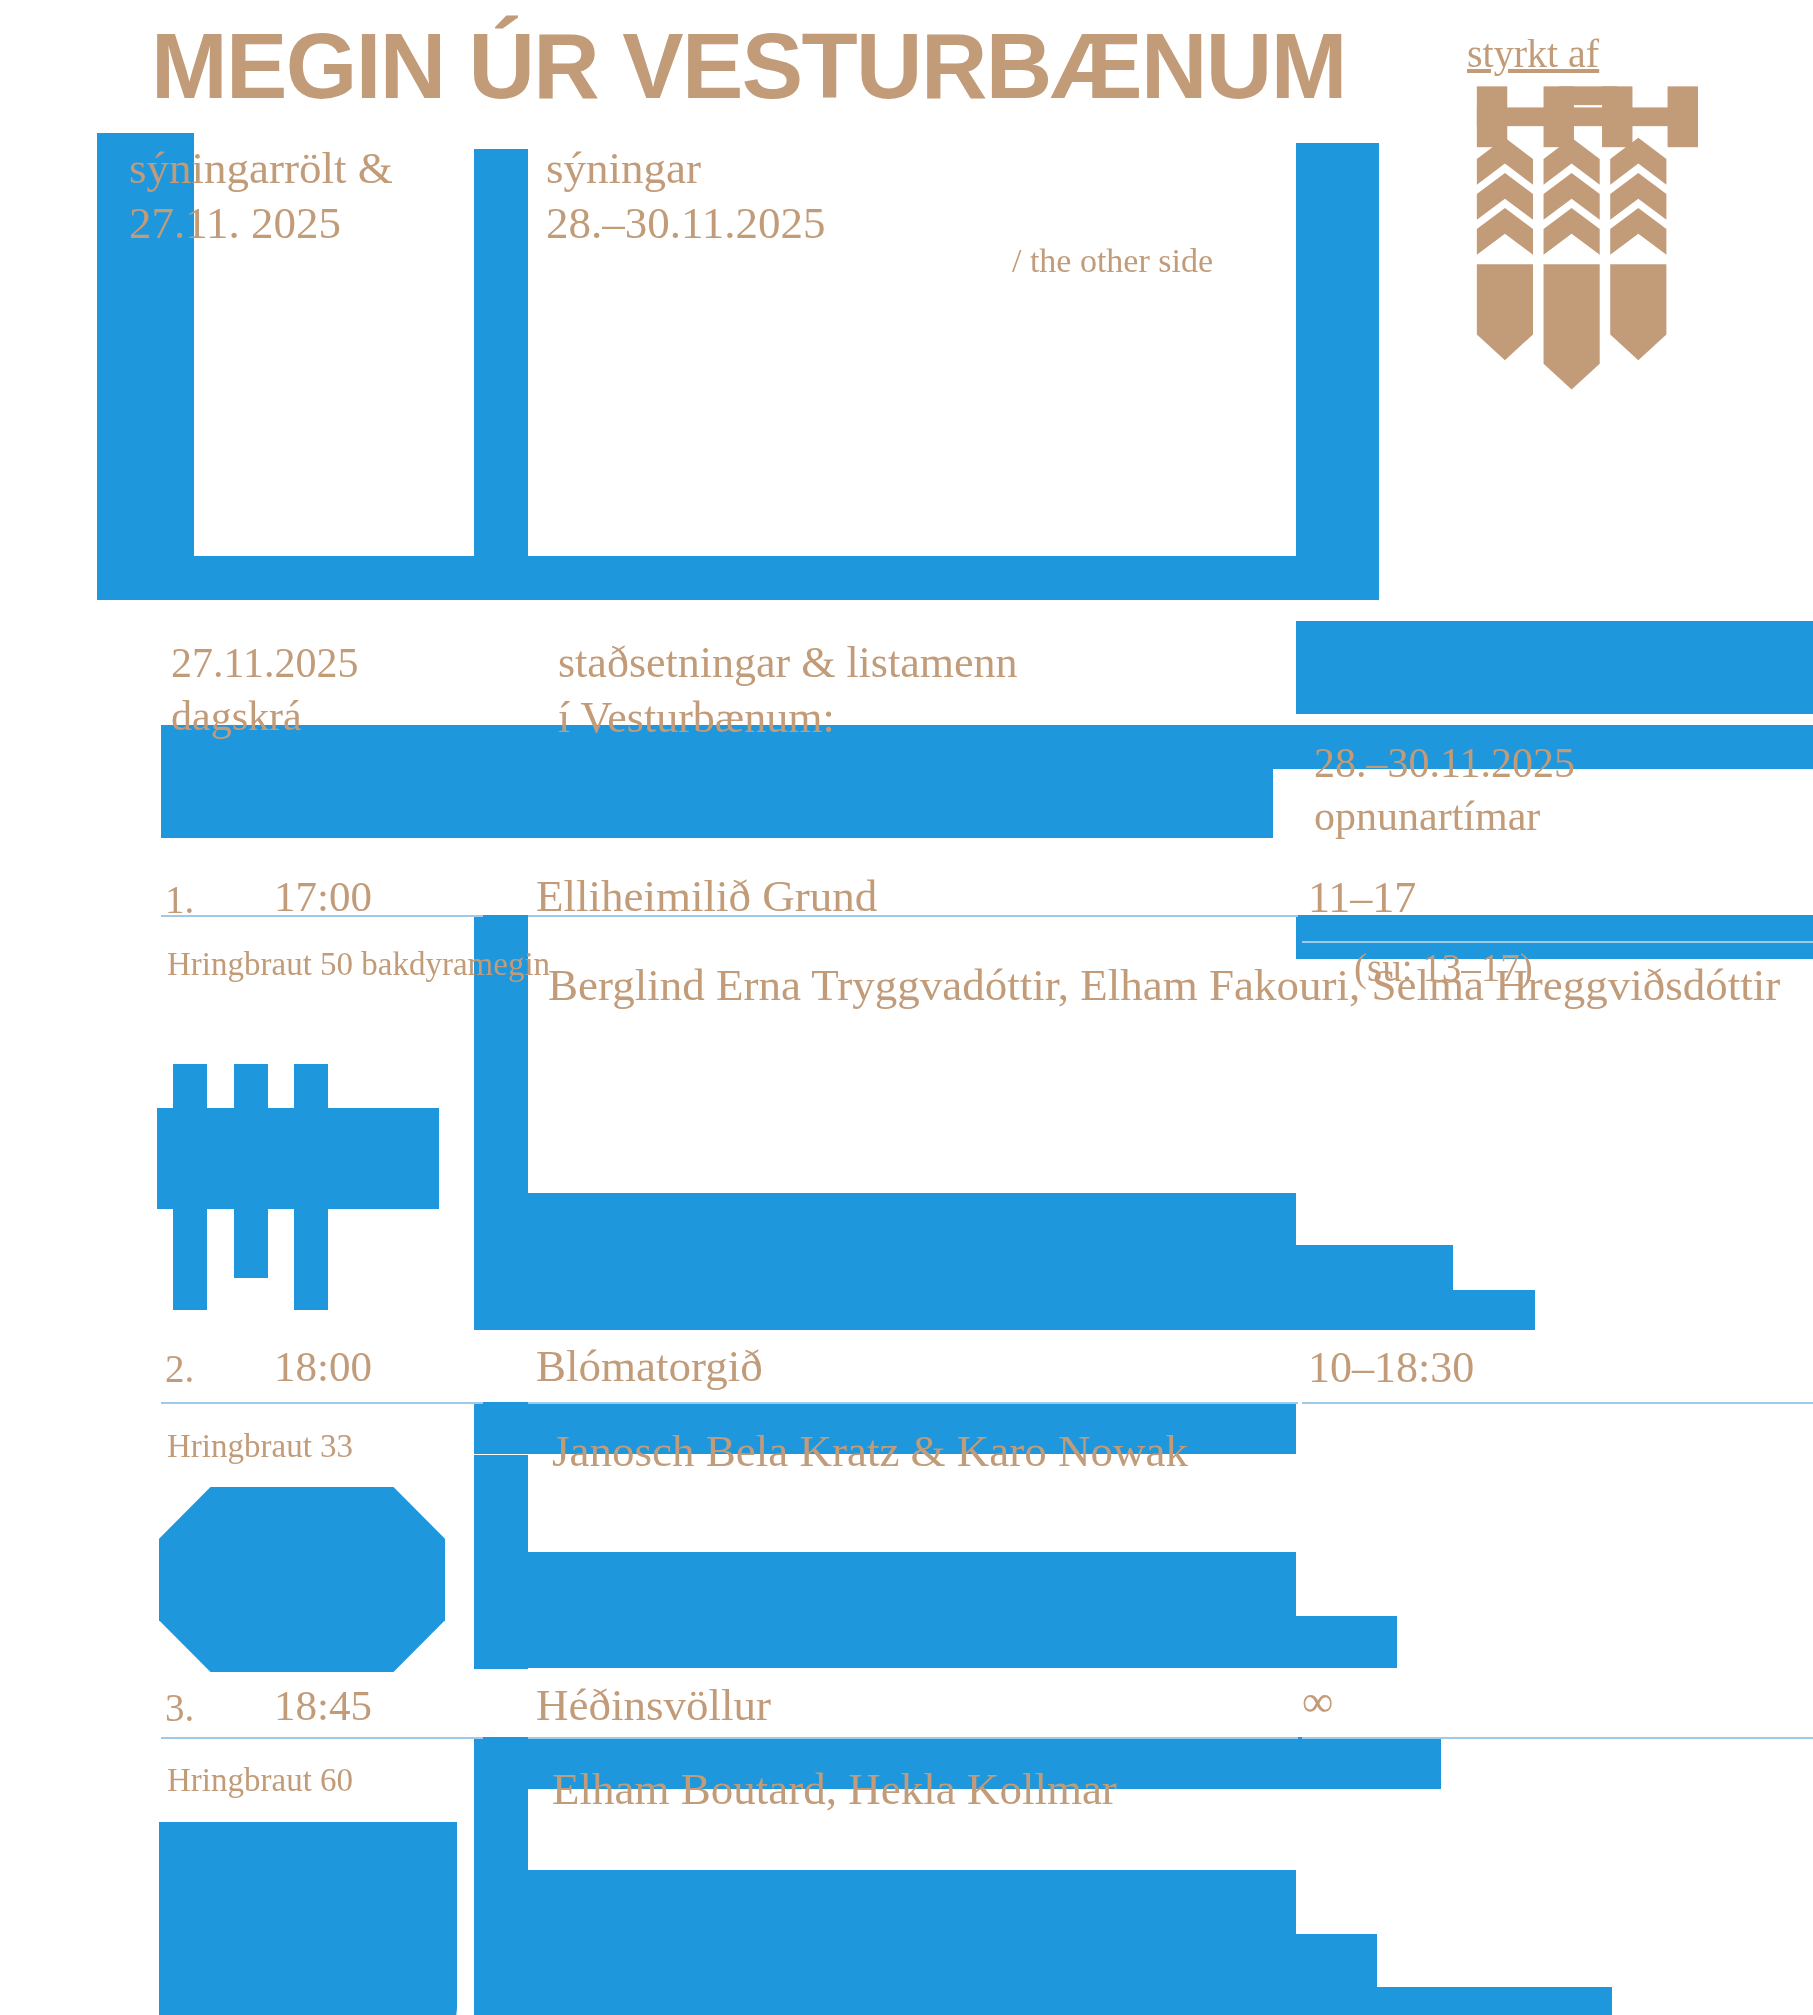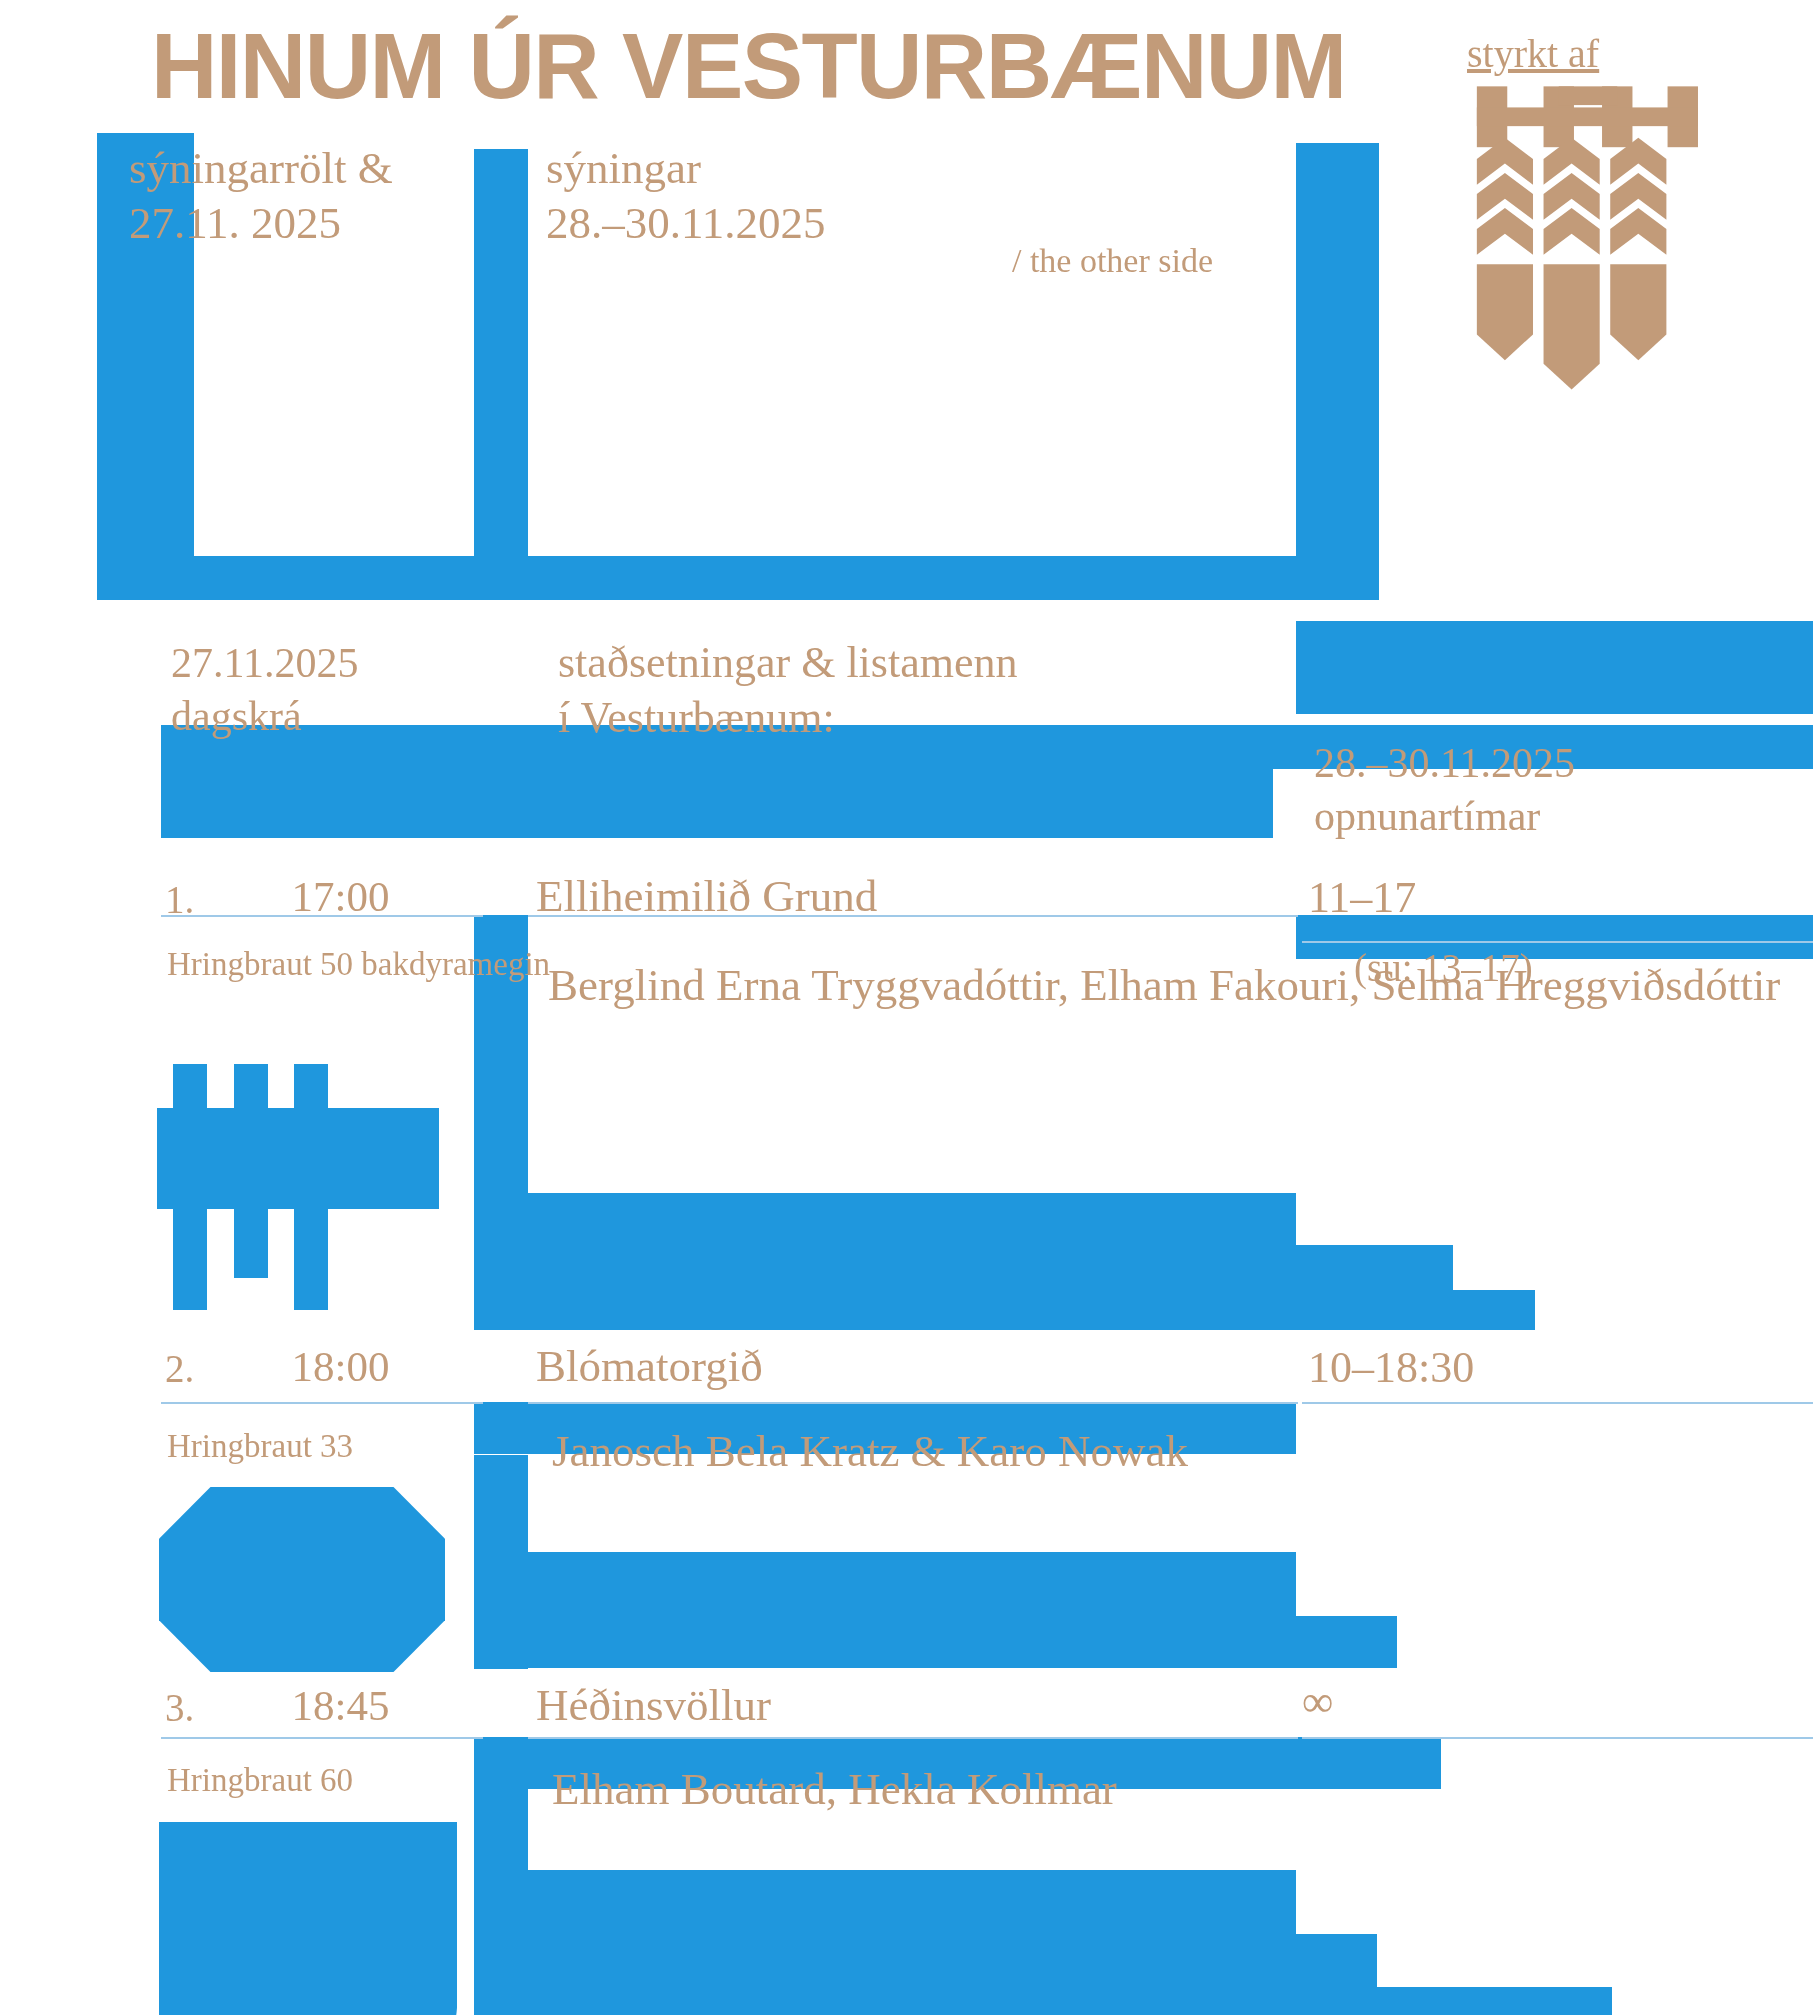--- a/index.html
+++ b/index.html
@@ -55,21 +55,21 @@
   
   #crest { position: absolute; left: 1471px; top: 77px; width: 234px; height: 351px; }
 
   
   #date-1-label { left: 171px; top: 637px; font-size: 42px; line-height: 1.25; }
   #locations-label { left: 558px; top: 635px; font-size: 44px; line-height: 1.25; }
   #date-2-label { left: 1314px; top: 737px; font-size: 42px; line-height: 1.25; }
 
   
   .row-num   { position: absolute; font-size: 39px; }
-  .row-time  { position: absolute; font-size: 43px; text-align: center; width: 133px; }
+  .row-time  { position: absolute; font-size: 43px; text-align: left; width: 133px; }
   .row-place { position: absolute; font-size: 45px; }
   .row-hours { position: absolute; font-size: 44px; }
   .row-hours-sub { position: absolute; font-size: 39px; }
   .row-addr  { position: absolute; font-size: 33px; line-height: 1.2; }
   .row-artists { position: absolute; font-size: 45px; line-height: 1.27; }
   .rule { position: absolute; height: 2px; background: #9fc9e8; }
 </style>
 </head>
 <body>
 
@@ -104,21 +104,21 @@
 <div class="blue" style="left:474px;top:1616px;width:923px;height:52px;"></div>
 <div class="blue" style="left:159px;top:1487px;width:286px;height:185px;clip-path:polygon(18% 0,82% 0,100% 28%,100% 72%,82% 100%,18% 100%,0 72%,0 28%);"></div>
 
 <div class="blue" style="left:474px;top:1737px;width:967px;height:52px;"></div>
 <div class="blue" style="left:474px;top:1789px;width:54px;height:250px;"></div>
 <div class="blue" style="left:528px;top:1870px;width:768px;height:113px;"></div>
 <div class="blue" style="left:474px;top:1934px;width:903px;height:105px;"></div>
 <div class="blue" style="left:1330px;top:1987px;width:282px;height:52px;"></div>
 <div class="blue" style="left:159px;top:1822px;width:298px;height:218px;border-radius:0 0 32px 0;"></div>
 
-<div class="txt" id="poster-title">HINUM ÚR VESTURBÆNUM</div>
+<div class="txt" id="poster-title">MEGIN ÚR VESTURBÆNUM</div>
 <div class="txt" id="subtitle-left">sýningarrölt &amp;
 27.11. 2025</div>
 <div class="txt" id="subtitle-mid">sýningar
 28.–30.11.2025</div>
 
 <div class="txt" id="presenter">
   <div class="small">/ the other side</div>
 </div>
 
 <div class="txt" id="supported-label">styrkt af</div>

